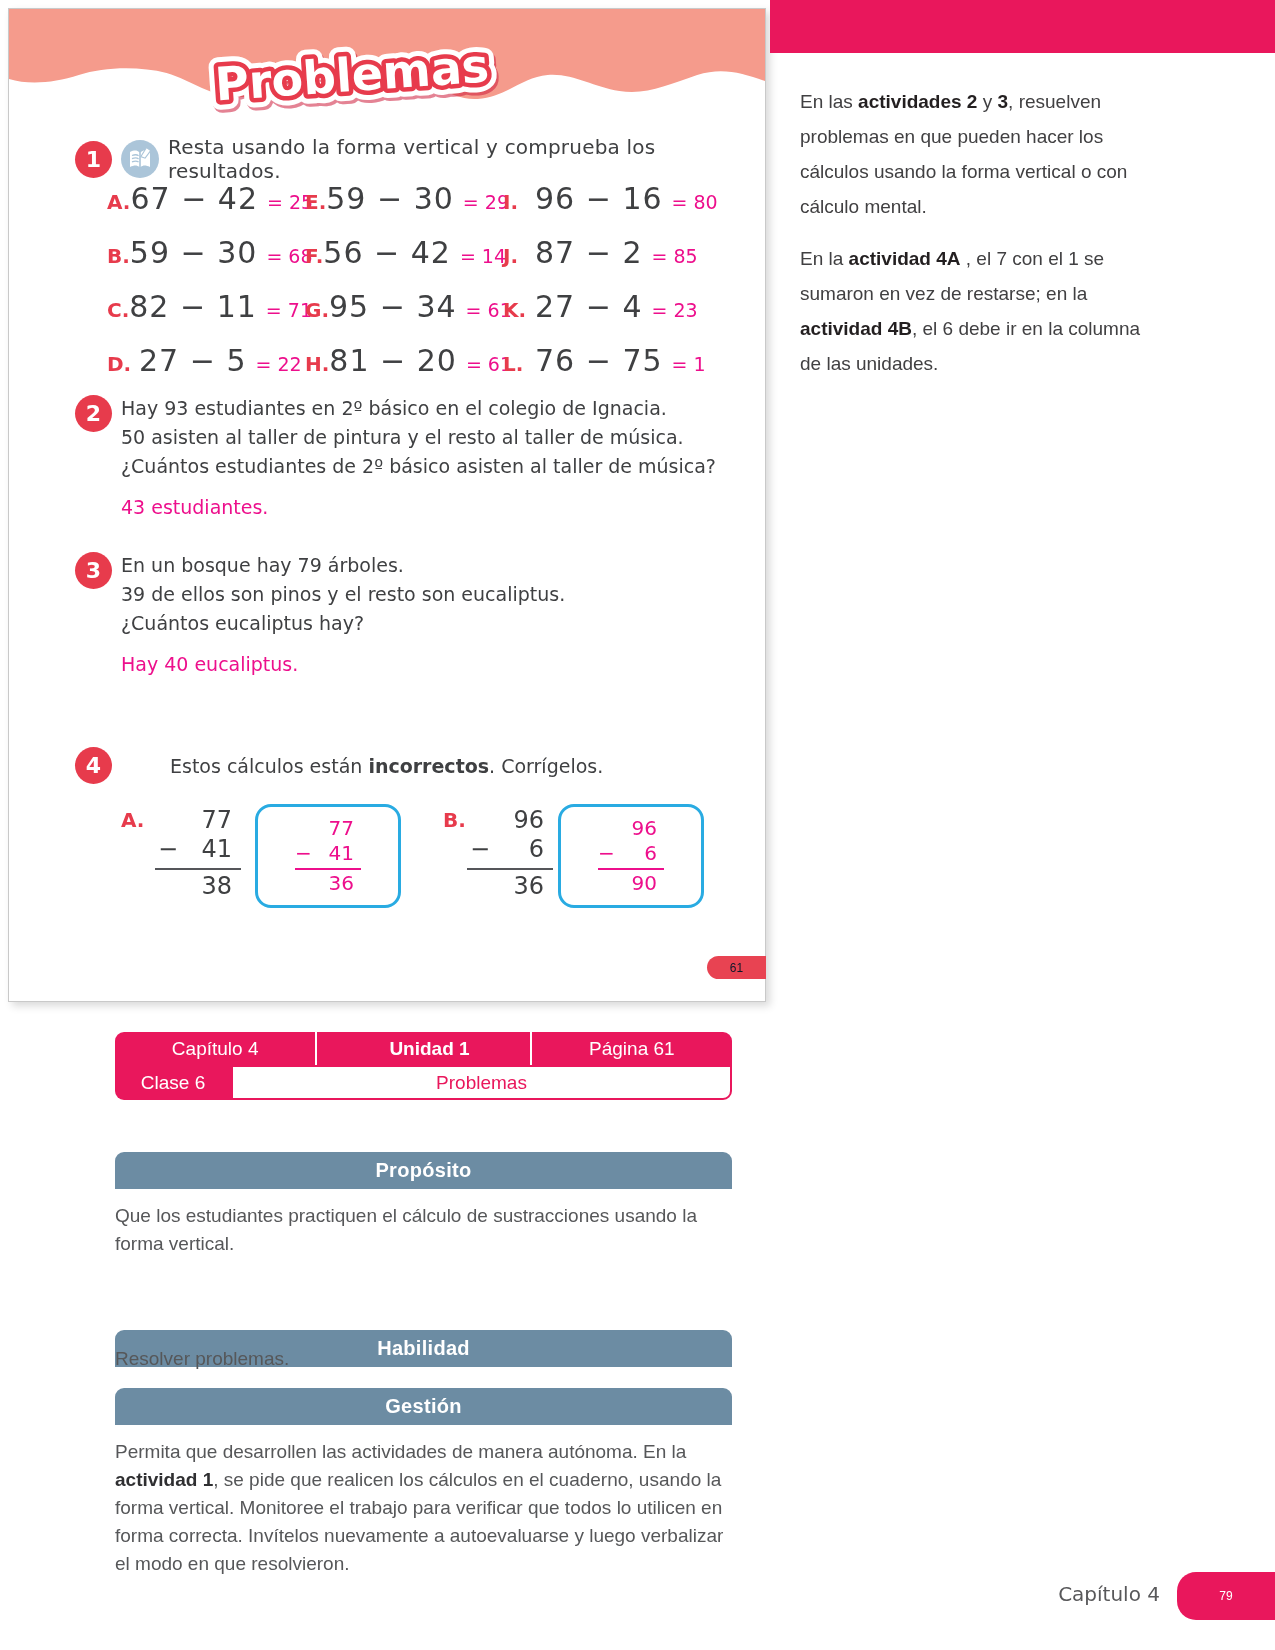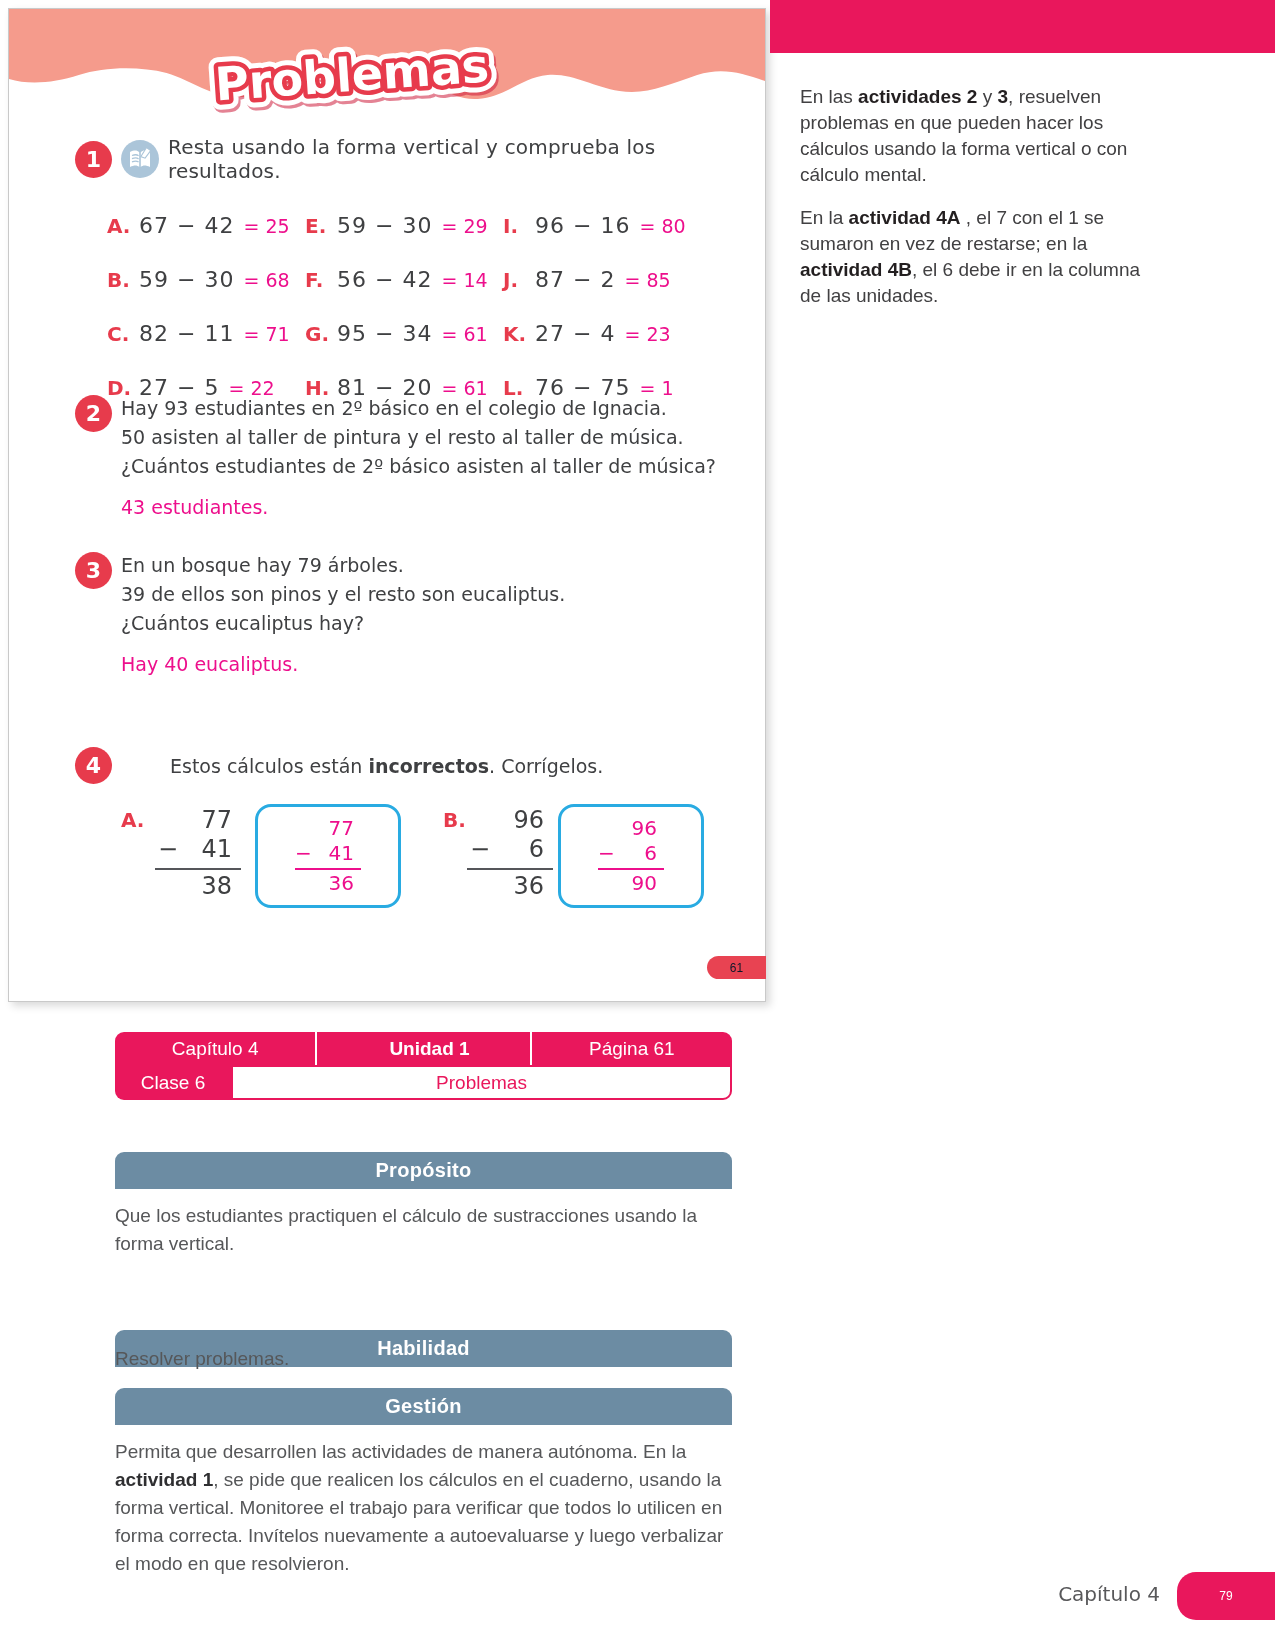--- a/index.html
+++ b/index.html
@@ -32,21 +32,21 @@
 
   .act1-row{position:absolute;left:66px;top:126px;display:flex;align-items:center;gap:9px;}
   .book-icon{width:38px;height:38px;flex:0 0 auto;}
   .instruction{font-size:20px;color:var(--ink);letter-spacing:.2px;}
 
   .ex-grid{position:absolute;left:98px;top:172px;right:26px;display:grid;
     grid-template-columns:198px 198px auto;grid-template-rows:repeat(4,28px);
     grid-auto-flow:column;row-gap:26px;}
   .ex-item{display:flex;align-items:baseline;}
   .ex-letter{color:var(--red);font-weight:bold;font-size:20px;width:32px;}
-  .ex-expr{color:var(--ink);font-size:22px;letter-spacing:1px;white-space:nowrap;margin-top:32px;}
+  .ex-expr{color:var(--ink);font-size:30px;letter-spacing:1px;white-space:nowrap;}
   .ex-ans{color:var(--magenta);font-size:19px;margin-left:9px;white-space:nowrap;}
 
   .word-act{position:absolute;left:66px;right:30px;display:flex;align-items:flex-start;gap:0;}
   .word-act .badge{margin-top:1px;}
   .word-body{margin-left:9px;}
   .word-line{font-size:19px;line-height:29px;color:var(--ink);}
   .word-ans{font-size:19px;color:var(--magenta);margin-top:15px;}
 
   .act4-head{position:absolute;left:66px;top:738px;display:flex;align-items:center;gap:10px;}
   .act4-head .txt{font-size:19px;color:var(--ink);margin-left:48px;}
@@ -64,21 +64,21 @@
   .fix .r1,.fix .r3{text-align:right;padding-right:7px;}
   .fix .r2{display:flex;justify-content:space-between;padding:0 7px 0 0;}
   .fix hr{border:none;border-top:2px solid var(--magenta);margin:2px 0 1px;}
 
   .page-tab{position:absolute;right:-1px;top:947px;width:59px;height:23px;background:var(--tabred);
     border-radius:12px 0 0 12px;color:#0f172a;font-size:12px;display:flex;align-items:center;
     justify-content:center;font-family:"Liberation Sans",sans-serif;}
 
   
   .top-bar{position:absolute;left:770px;top:0;width:505px;height:53px;background:var(--pink);}
-  .teacher{position:absolute;left:800px;top:84px;width:362px;font-size:19px;line-height:26px;color:#414042;}
+  .teacher{position:absolute;left:800px;top:84px;width:362px;font-size:19px;line-height:35px;color:#414042;}
   .teacher p{margin-bottom:17px;}
 
   
   .nav{position:absolute;left:115px;top:1032px;width:617px;}
   .nav-row1{display:flex;height:33px;background:var(--pink);border-radius:9px 9px 0 0;overflow:hidden;}
   .nav-cell{flex:1;display:flex;align-items:center;justify-content:center;color:#fff;font-size:19px;}
   .nav-cell + .nav-cell{border-left:2px solid #fff;}
   .nav-row2{display:flex;height:35px;}
   .nav-clase{width:116px;background:var(--pink);color:#fff;font-size:19px;display:flex;
     align-items:center;justify-content:center;border-radius:0 0 0 9px;}

